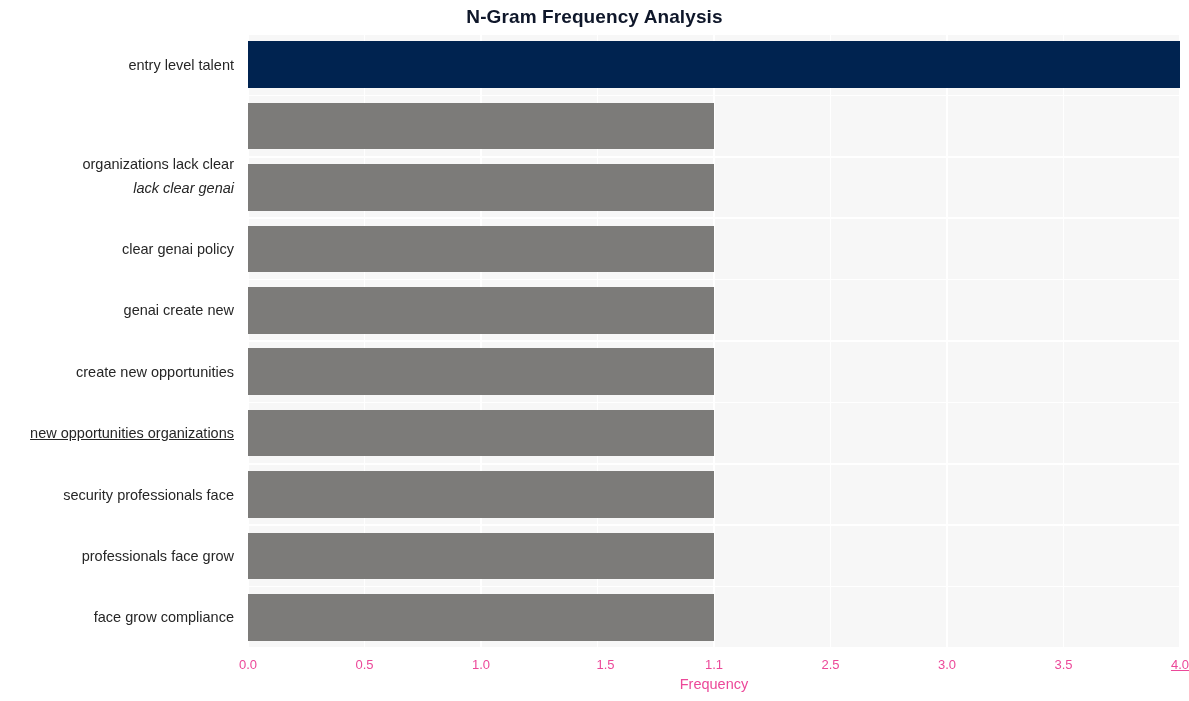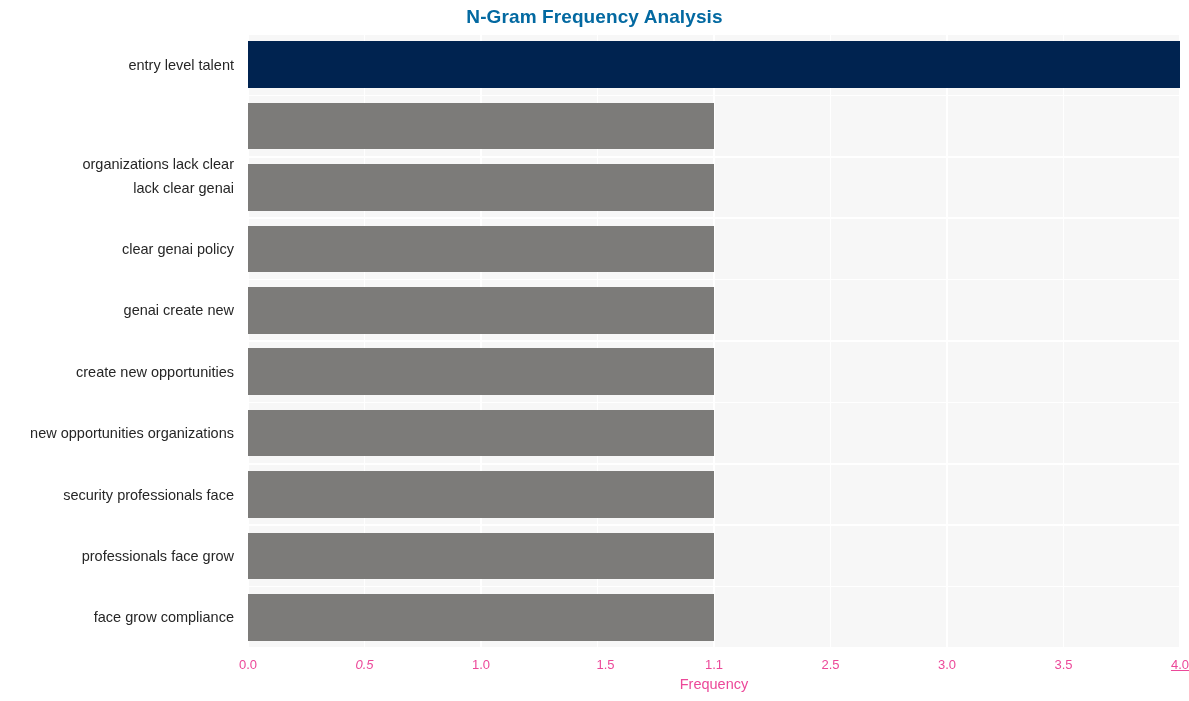--- a/index.html
+++ b/index.html
@@ -24,21 +24,21 @@
 
   
   #chart-title {
     position: absolute;
     left: 0;
     top: 6px;
     width: 1189px;
     text-align: center;
     font-size: 19px;
     font-weight: bold;
-    color: #0369a1;
+    color: #0f172a;
     letter-spacing: 0.1px;
     white-space: nowrap;
   }
 
   
   #plot-area {
     position: absolute;
     left: 248px;
     top: 34px;
     width: 932px;
@@ -165,33 +165,33 @@
         <div class="bar" title="new opportunities organizations: 2" style="top: 375.768px; height: 46.664px; width: 466px; background: rgb(124, 123, 121);"></div>
         <div class="bar" title="security professionals face: 2" style="top: 437.168px; height: 46.664px; width: 466px; background: rgb(124, 123, 121);"></div>
         <div class="bar" title="professionals face grow: 2" style="top: 498.568px; height: 46.664px; width: 466px; background: rgb(124, 123, 121);"></div>
         <div class="bar" title="face grow compliance: 2" style="top: 559.968px; height: 46.664px; width: 466px; background: rgb(124, 123, 121);"></div>
       </div>
   </div>
 
   <div id="ytick-layer">
       <div class="ytick-label" style="top: 23.7px;">entry level talent</div>
       <div class="ytick-label" style="top: 85.1px; margin-top: 38px;">organizations lack clear</div>
-      <div class="ytick-label" style="top: 146.5px;">lack clear genai</div>
+      <div class="ytick-label" style="top: 146.5px; font-style: italic;">lack clear genai</div>
       <div class="ytick-label" style="top: 207.9px;">clear genai policy</div>
       <div class="ytick-label" style="top: 269.3px;">genai create new</div>
       <div class="ytick-label" style="top: 330.7px;">create new opportunities</div>
-      <div class="ytick-label" style="top: 392.1px;">new opportunities organizations</div>
+      <div class="ytick-label" style="top: 392.1px; text-decoration: underline;">new opportunities organizations</div>
       <div class="ytick-label" style="top: 453.5px;">security professionals face</div>
       <div class="ytick-label" style="top: 514.9px;">professionals face grow</div>
       <div class="ytick-label" style="top: 576.3px;">face grow compliance</div>
     </div>
 
   <div id="xtick-layer">
       <div class="xtick-label" style="left: 0px;">0.0</div>
-      <div class="xtick-label" style="left: 116.5px; font-style: italic;">0.5</div>
+      <div class="xtick-label" style="left: 116.5px;">0.5</div>
       <div class="xtick-label" style="left: 233px;">1.0</div>
       <div class="xtick-label" style="left: 349.5px; margin-left: 8px;">1.5</div>
       <div class="xtick-label" style="left: 466px;">1.1</div>
       <div class="xtick-label" style="left: 582.5px;">2.5</div>
       <div class="xtick-label" style="left: 699px;">3.0</div>
       <div class="xtick-label" style="left: 815.5px;">3.5</div>
       <div class="xtick-label" style="left: 932px; text-decoration: underline;">4.0</div>
     </div>
 
   <div id="xaxis-title">Frequency</div>

